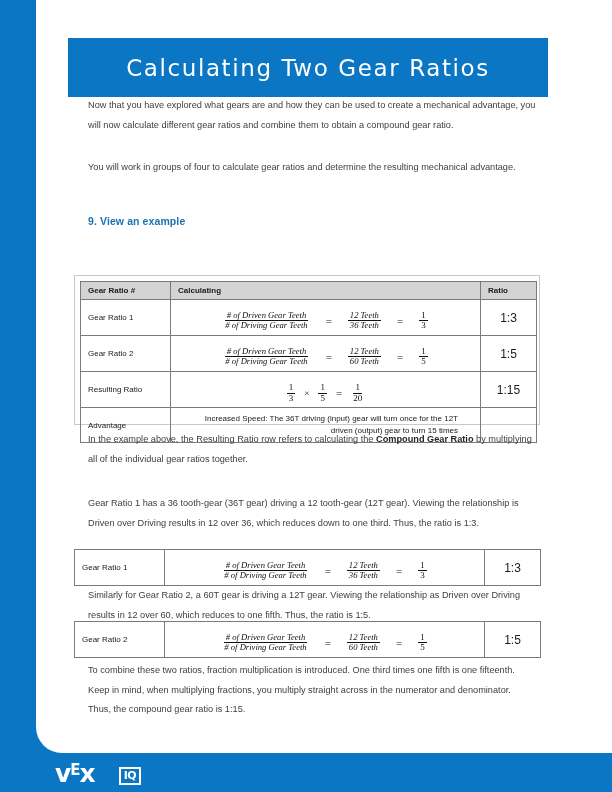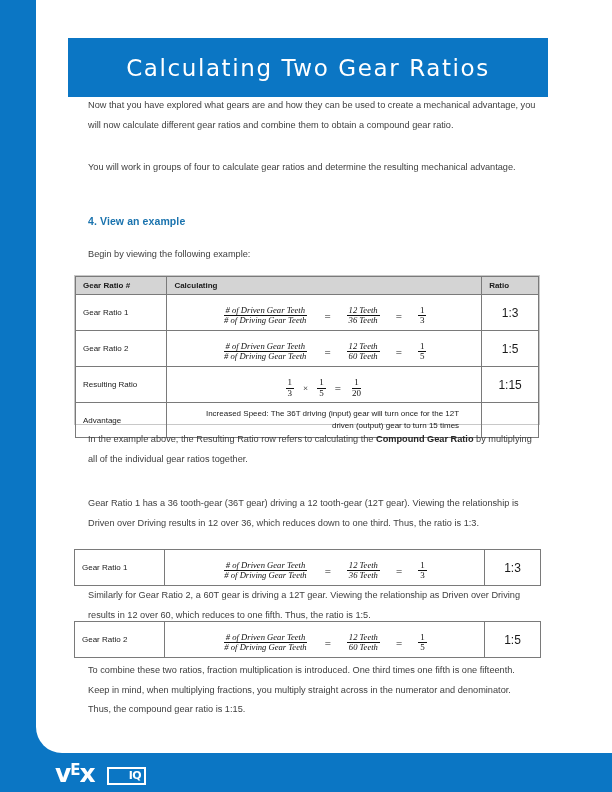--- a/index.html
+++ b/index.html
@@ -42,21 +42,21 @@
   }
 
   
   #logo {
     position: absolute;
     left: 55px;
     top: 760px;
     height: 26px;
     display: flex;
     align-items: center;
-    gap: 12px;
+    gap: 18px;
     color: #ffffff;
   }
   .logo-mark {
     font-family: "DejaVu Sans", sans-serif;
     font-size: 25px;
     font-weight: 700;
     letter-spacing: -1px;
     line-height: 1;
     color: #ffffff;
     display: inline-block;
@@ -66,23 +66,23 @@
     vertical-align: 7px;
   }
   .logo-iq {
     display: inline-block;
     border: 2px solid #ffffff;
     color: #ffffff;
     font-family: "DejaVu Sans", sans-serif;
     font-weight: 700;
     font-size: 11px;
     line-height: 11px;
-    padding: 1px 3px 2px 20px;
+    padding: 1px 3px 2px 3px;
     letter-spacing: -0.5px;
-    margin-left: 0;
+    margin-left: 6px;
     transform: translateY(3px);
   }
 
   #title-banner {
     position: absolute;
     left: 68px;
     top: 38px;
     width: 480px;
     height: 59px;
     background: #0b76c4;
@@ -128,20 +128,21 @@
   #para-5 { top: 494px; }
   #para-6 { top: 586px; }
   #para-7 { top: 661px; }
 
   
   .table-frame {
     position: absolute;
     background: #ffffff;
     border: 1px solid #c8c8c8;
     box-sizing: border-box;
+    padding: 5px;
   }
   #table-main-frame {
     left: 74px;
     top: 275px;
     width: 466px;
     height: 150px;
   }
   #table-gr1-frame {
     left: 74px;
     top: 549px;
@@ -252,23 +253,22 @@
   <div id="white-panel"></div>
 
   <div id="title-banner">
     <span class="title-text">Calculating Two Gear Ratios</span>
   </div>
 
   <div class="body-block" id="para-1">Now that you have explored what gears are and how they can be used to create a mechanical advantage, you will now calculate different gear ratios and combine them to obtain a compound gear ratio.</div>
 
   <div class="body-block" id="para-2">You will work in groups of four to calculate gear ratios and determine the resulting mechanical advantage.</div>
 
-  <div id="section-heading">4. View an example</div>
-
-  <div class="body-block" id="para-3">Begin by viewing the following example:</div>
+  <div id="section-heading">9. View an example</div>
+
 
   <div class="table-frame" id="table-main-frame">
     <table class="gear">
       <colgroup>
         <col style="width:90px">
         <col style="width:310px">
         <col style="width:56px">
       </colgroup>
       <thead>
         <tr>

